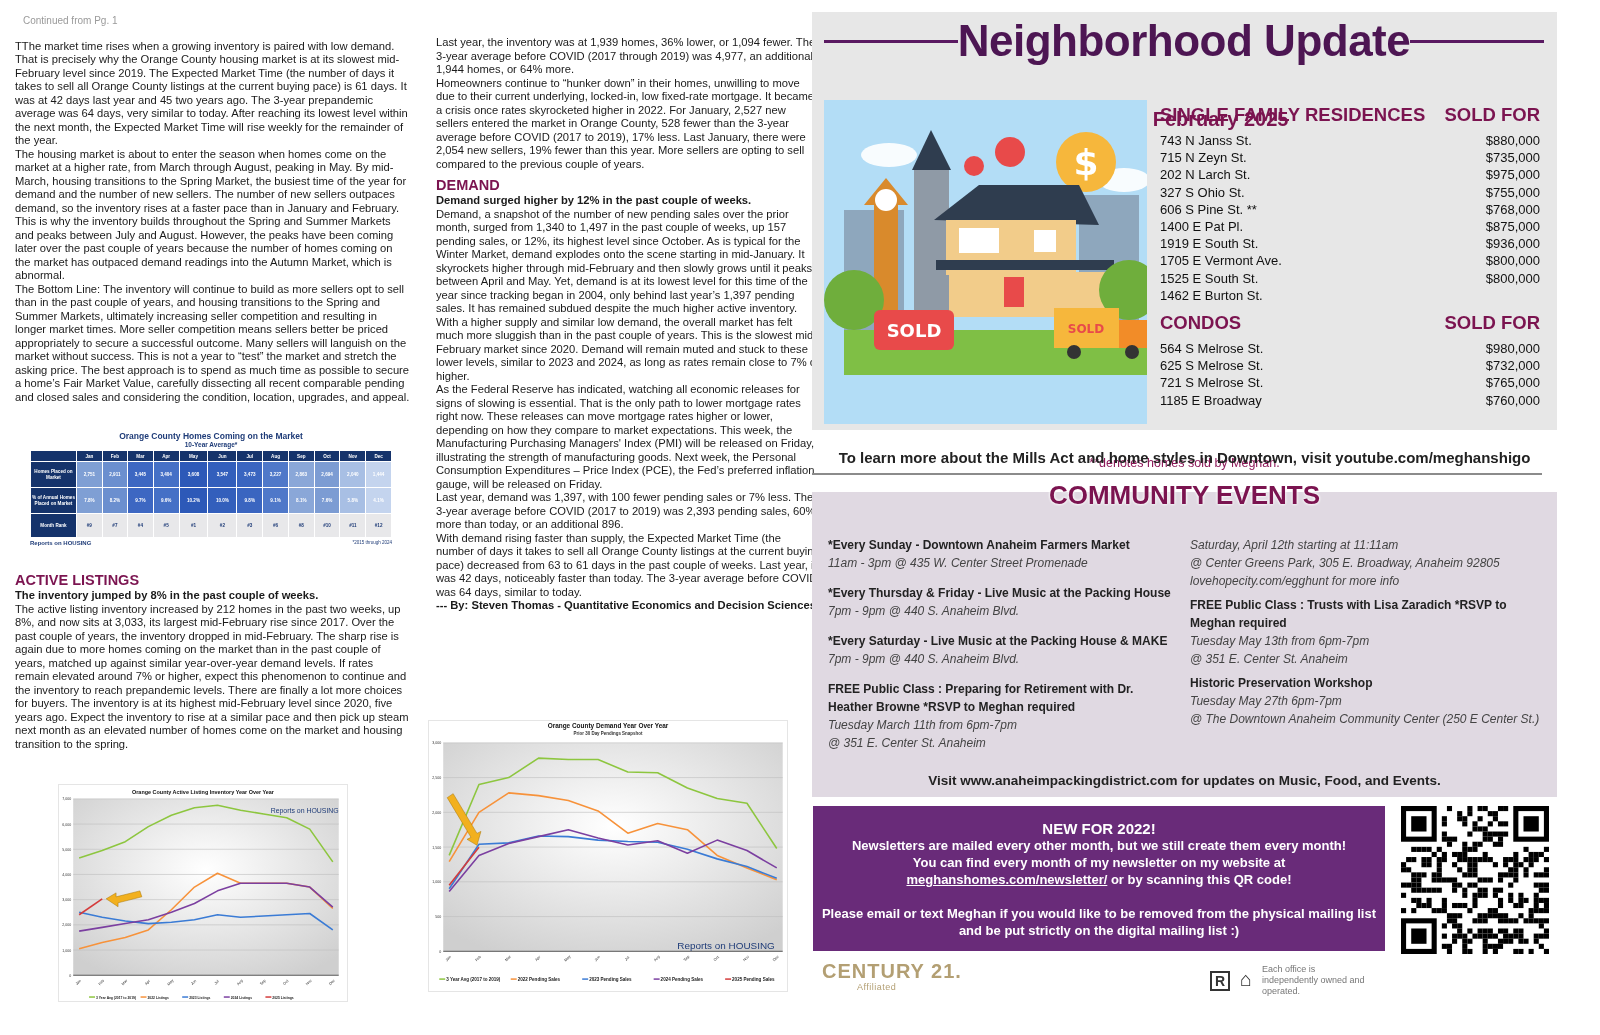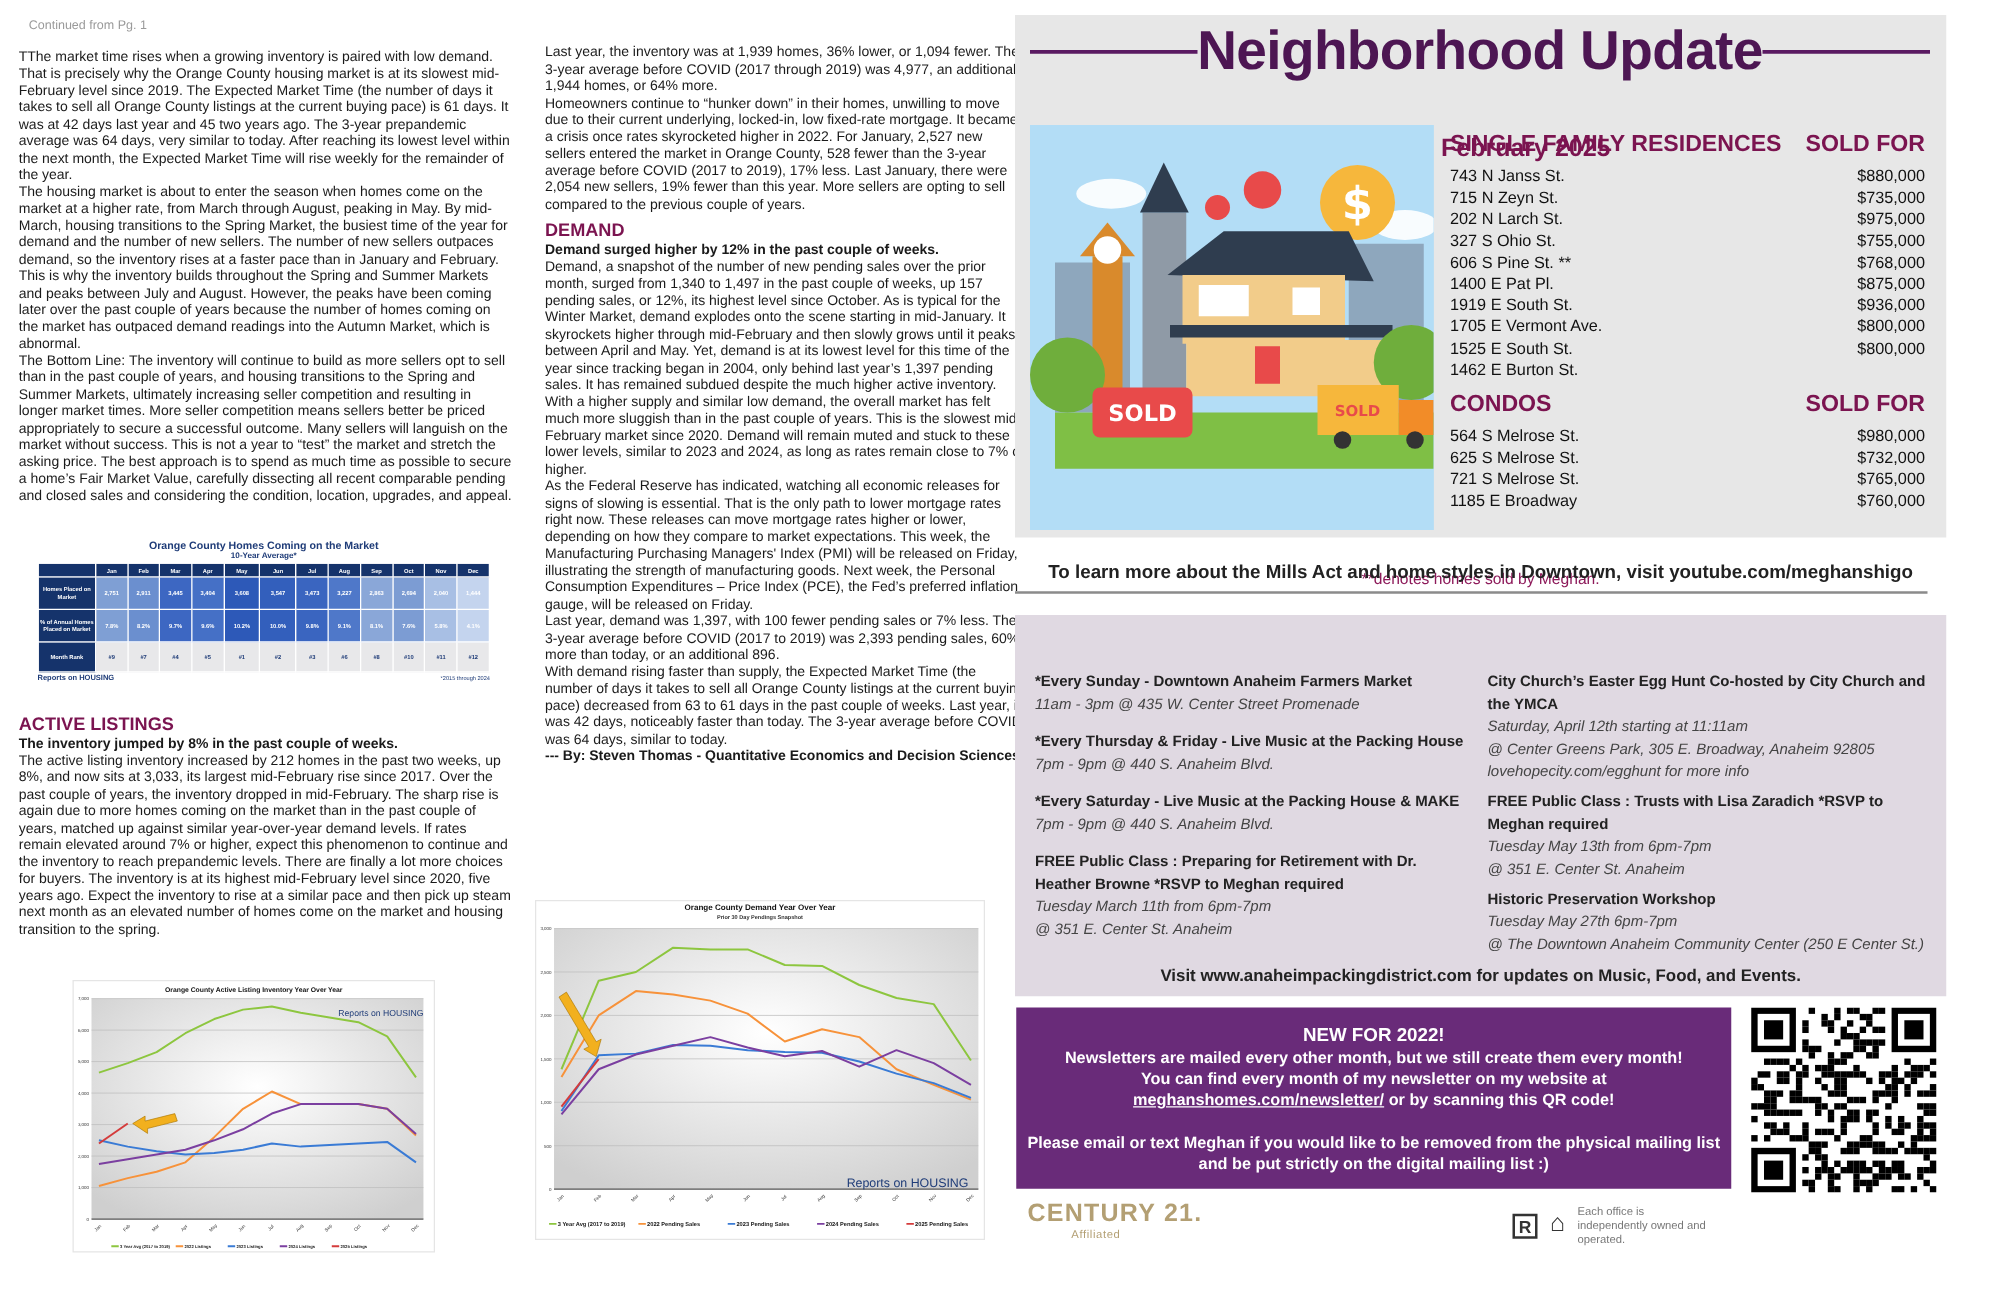--- a/index.html
+++ b/index.html
@@ -418,20 +418,21 @@
           </div>
         </div>
     </div>
   </div>
 
   <div class="note">**denotes homes sold by Meghan.</div>
   <div class="mills">To learn more about the Mills Act and home styles in Downtown, visit youtube.com/meghanshigo</div>
   <div class="rule"></div>
 
   <div class="events">
+    <div class="ev-title">COMMUNITY EVENTS</div>
     <div class="ev-col ev-left" id="ev-left">
         <div class="ev-item">
           <div class="ev-name">*Every Sunday - Downtown Anaheim Farmers Market</div>
           <div class="ev-detail">11am - 3pm @ 435 W. Center Street Promenade</div>
         </div>
         <div class="ev-item">
           <div class="ev-name">*Every Thursday &amp; Friday - Live Music at the Packing House</div>
           <div class="ev-detail">7pm - 9pm @ 440 S. Anaheim Blvd.</div>
         </div>
         <div class="ev-item">
@@ -439,21 +440,20 @@
           <div class="ev-detail">7pm - 9pm @ 440 S. Anaheim Blvd.</div>
         </div>
         <div class="ev-item">
           <div class="ev-name">FREE Public Class : Preparing for Retirement with Dr. Heather Browne *RSVP to Meghan required</div>
           <div class="ev-detail">Tuesday March 11th  from 6pm-7pm</div>
           <div class="ev-detail">@ 351 E. Center St. Anaheim</div>
         </div>
       </div>
     <div class="ev-col ev-right" id="ev-right">
         <div class="ev-item">
-          <div class="ev-name">City Church’s Easter Egg Hunt Co-hosted by City Church and the YMCA</div>
           <div class="ev-detail">Saturday, April 12th starting at 11:11am</div>
           <div class="ev-detail">@ Center Greens Park, 305 E. Broadway, Anaheim 92805</div>
           <div class="ev-detail">lovehopecity.com/egghunt for more info</div>
         </div>
         <div class="ev-item">
           <div class="ev-name">FREE Public Class : Trusts with Lisa Zaradich *RSVP to Meghan required</div>
           <div class="ev-detail">Tuesday May 13th from 6pm-7pm</div>
           <div class="ev-detail">@ 351 E. Center St. Anaheim</div>
         </div>
         <div class="ev-item">

